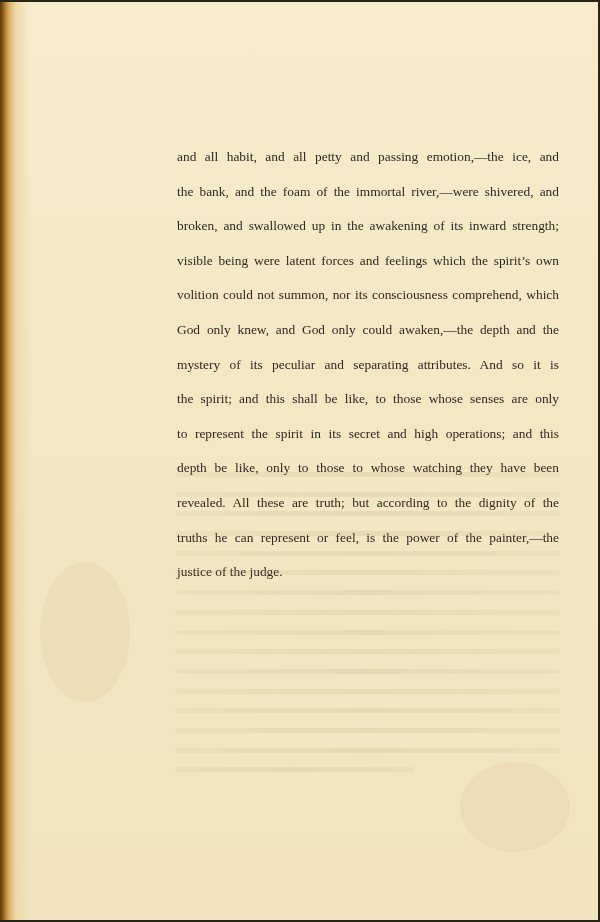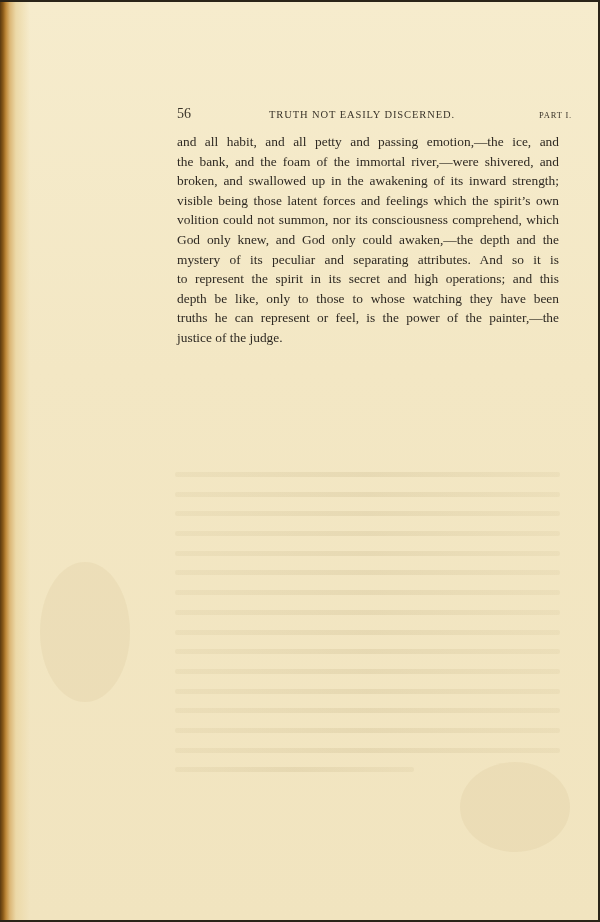--- a/index.html
+++ b/index.html
@@ -65,20 +65,21 @@
       line-height: 19.6px;
       text-align: justify;
       color: #2e2922;
     }
     .body-text .line {
       display: block;
       text-align: justify;
       text-align-last: justify;
       white-space: nowrap;
       height: 19.6px;
+      margin-top: 15px;
     }
     .body-text .line.last {
       text-align-last: left;
     }
     .bleed {
       position: absolute;
       left: 175px;
       top: 470px;
       width: 385px;
       height: 320px;
@@ -99,36 +100,33 @@
     }
   </style>
 </head>
 <body>
 
 <div class="page">
 
   <div class="smudge" style="left:40px;top:560px;width:90px;height:140px;"></div>
   <div class="smudge" style="left:460px;top:760px;width:110px;height:90px;"></div>
 
-  <div class="running-head">
-    <span class="page-number">56</span>
-    <span class="running-title">TRUTH NOT EASILY DISCERNED.</span>
-    <span class="part-label">PART I.</span>
-  </div>
 
   <div class="body-text">
     <span class="line">and all habit, and all petty and passing emotion,—the ice, and</span>
     <span class="line">the bank, and the foam of the immortal river,—were shivered, and</span>
     <span class="line">broken, and swallowed up in the awakening of its inward strength;</span>
-    <span class="line">visible being those latent forces and feelings which the spirit’s own</span>
+    <span class="line">visible being were latent forces and feelings which the spirit’s own</span>
     <span class="line">volition could not summon, nor its consciousness comprehend, which</span>
     <span class="line">God only knew, and God only could awaken,—the depth and the</span>
     <span class="line">mystery of its peculiar and separating attributes.  And so it is</span>
+    <span class="line">the spirit; and this shall be like, to those whose senses are only</span>
     <span class="line">to represent the spirit in its secret and high operations; and this</span>
     <span class="line">depth be like, only to those to whose watching they have been</span>
+    <span class="line">revealed.  All these are truth; but according to the dignity of the</span>
     <span class="line">truths he can represent or feel, is the power of the painter,—the</span>
     <span class="line last">justice of the judge.</span>
   </div>
 
   <div class="bleed">
     <div class="ghost-line"></div>
     <div class="ghost-line"></div>
     <div class="ghost-line"></div>
     <div class="ghost-line"></div>
     <div class="ghost-line"></div>

